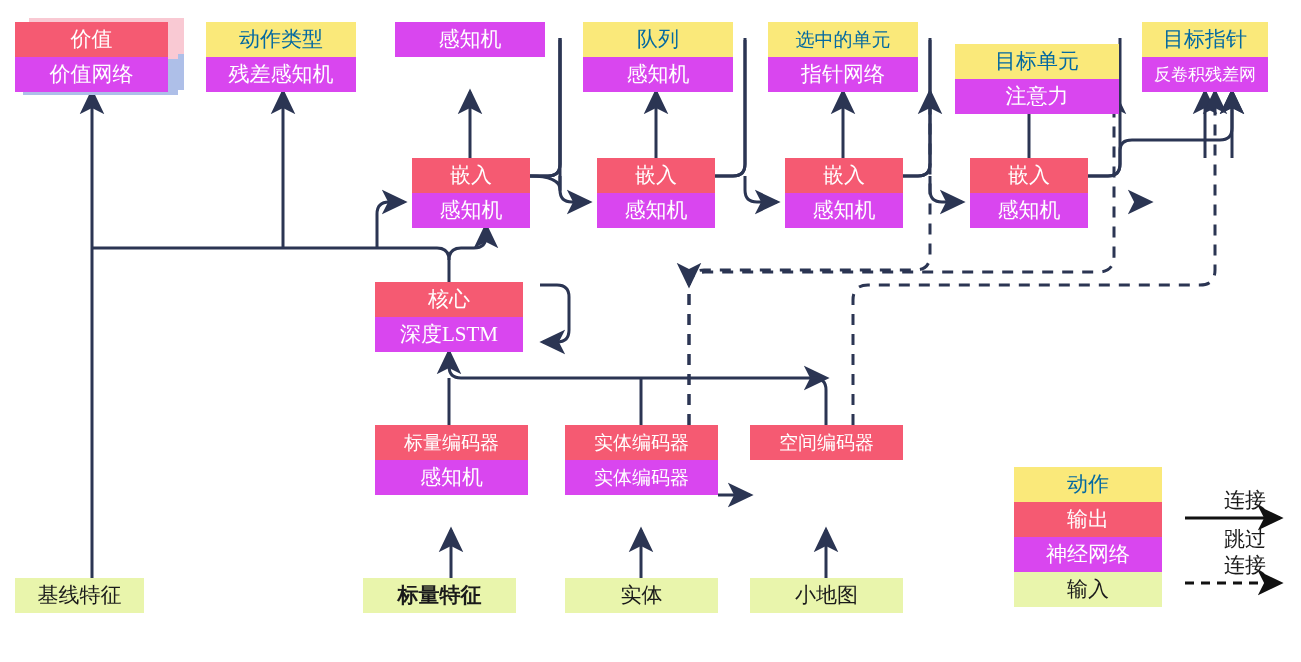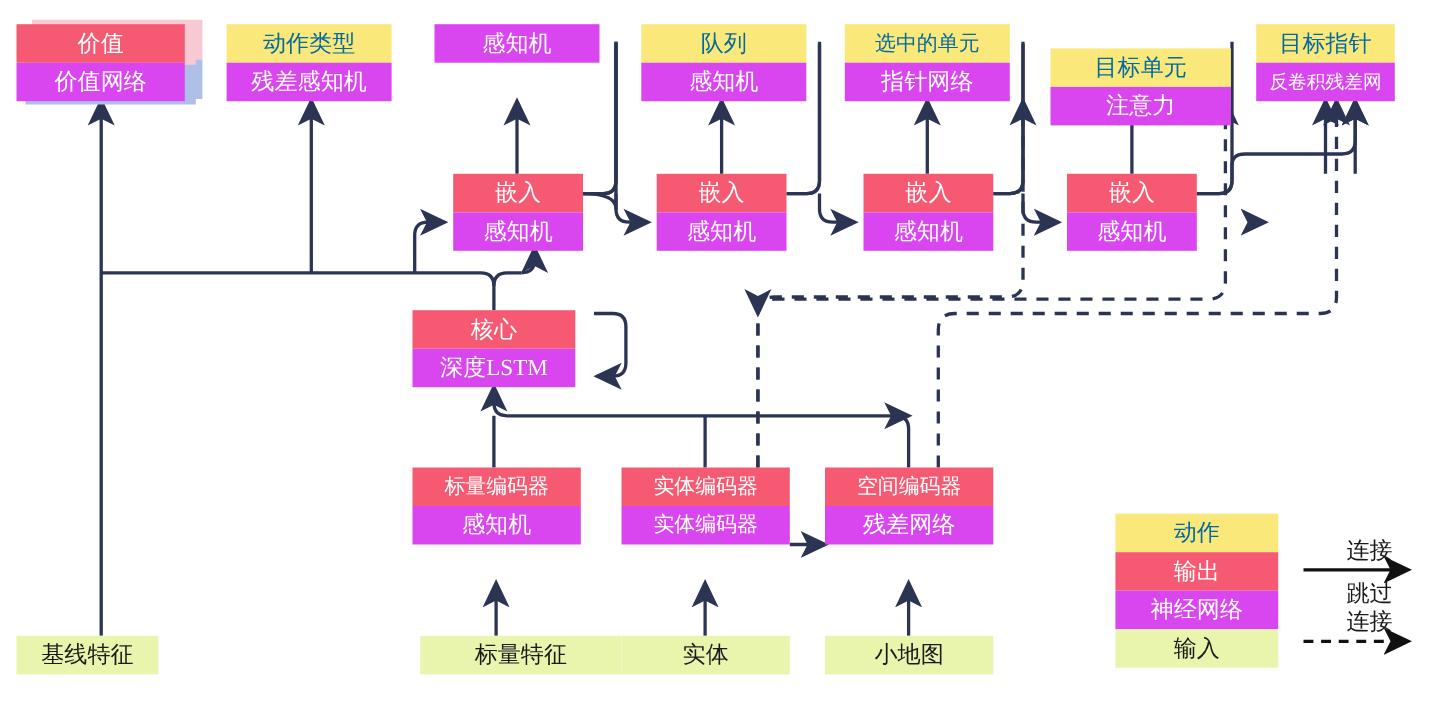--- a/index.html
+++ b/index.html
@@ -179,27 +179,26 @@
   <div class="node" style="left:375px;top:425px;width:153px;">
     <div class="seg s-output small">标量编码器</div>
     <div class="seg s-net">感知机</div>
   </div>
   <div class="node" style="left:565px;top:425px;width:153px;">
     <div class="seg s-output small">实体编码器</div>
     <div class="seg s-net small">实体编码器</div>
   </div>
   <div class="node" style="left:750px;top:425px;width:153px;">
     <div class="seg s-output small">空间编码器</div>
-    <div class="seg s-net">残差网络</div>
   </div>
 
   <div class="node" style="left:15px;top:578px;width:129px;">
     <div class="seg s-input">基线特征</div>
   </div>
-  <div class="node" style="left:382px;top:578px;width:183px;">
+  <div class="node" style="left:363px;top:578px;width:153px;font-weight:bold;">
     <div class="seg s-input">标量特征</div>
   </div>
   <div class="node" style="left:565px;top:578px;width:153px;">
     <div class="seg s-input">实体</div>
   </div>
   <div class="node" style="left:750px;top:578px;width:153px;">
     <div class="seg s-input">小地图</div>
   </div>
 
   <div id="legend" style="left:1014px;top:467px;">

